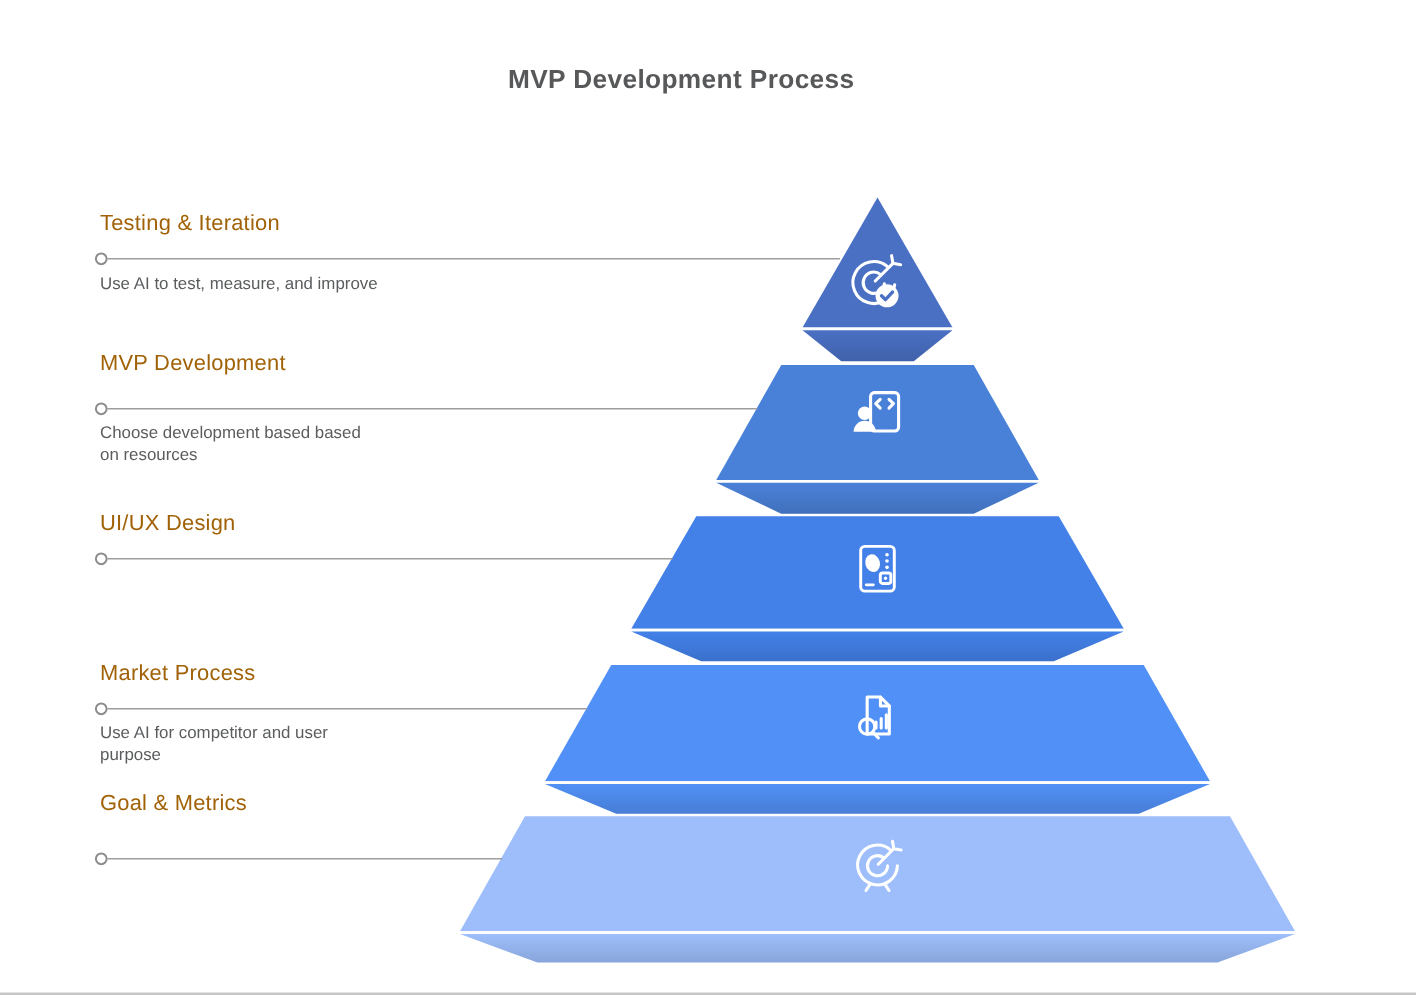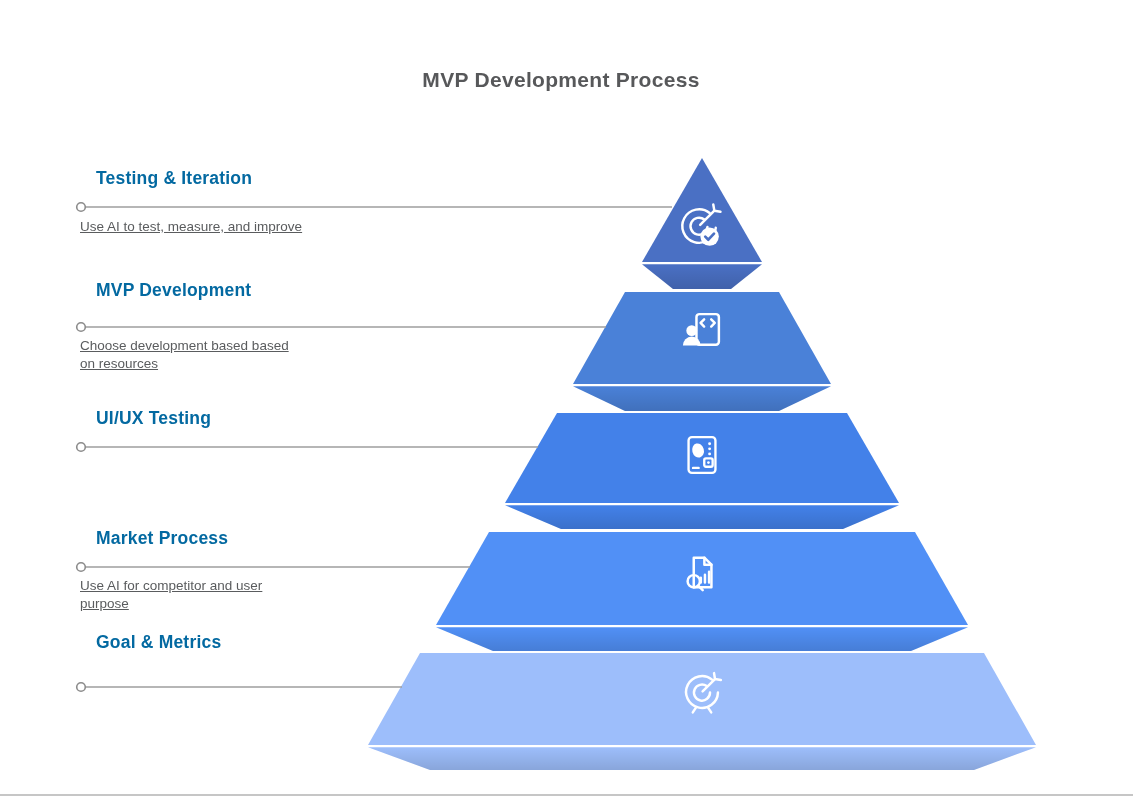--- a/index.html
+++ b/index.html
@@ -1,36 +1,36 @@
 <!DOCTYPE html>
 <html><head>
 <meta charset="utf-8">
 <style>
   html,body{margin:0;padding:0;background:#fff;}
   .canvas{
     position:relative;width:1133px;height:796px;background:#ffffff;
     font-family:"Liberation Sans","DejaVu Sans",sans-serif;overflow:hidden;
   }
   .title{
-    position:absolute;top:52px;left:0;width:1090px;margin:16px;
+    position:absolute;top:52px;left:0;width:1090px;margin:0;
     text-align:center;font-size:21px;font-weight:700;color:#57585a;
     letter-spacing:.3px;
   }
   .pyramid{position:absolute;top:0;left:0;}
   .sep{fill:#ffffff;}
   .connector-line{stroke-width:1.3;}
   .connector-dot{fill:#ffffff;stroke:#8c8c8c;stroke-width:1.6;}
   .icon{stroke:#ffffff;stroke-width:2.1;fill:none;stroke-linecap:round;stroke-linejoin:round;}
   .label{
-    position:absolute;left:80px;font-size:17.5px;font-weight:700;
-    color:#0369a1;letter-spacing:.2px;margin-left:16px;
+    position:absolute;left:80px;font-size:17.5px;font-weight:400;
+    color:#a16207;letter-spacing:.2px;
   }
   .desc{
     position:absolute;left:80px;width:310px;font-size:13.5px;
-    color:#5a5c5e;line-height:1.35;white-space:pre-line;text-decoration:underline;
+    color:#5a5c5e;line-height:1.35;white-space:pre-line;
   }
   .bottom-edge{position:absolute;left:0;bottom:0;width:1133px;height:2px;background:#c6c6c6;}
 </style>
 </head>
 <body>
 
 <div class="canvas">
 
   <h1 class="title">MVP Development Process</h1>
 
@@ -138,21 +138,21 @@
     </g>
   </svg>
 
   <div class="label" style="top:168px">Testing &amp; Iteration</div>
   <div class="desc" style="top:218px">Use AI to test, measure, and improve</div>
 
   <div class="label" style="top:280px">MVP Development</div>
   <div class="desc" style="top:337px">Choose development based based
 on resources</div>
 
-  <div class="label" style="top:408px">UI/UX Testing</div>
+  <div class="label" style="top:408px">UI/UX Design</div>
 
   <div class="label" style="top:528px">Market Process</div>
   <div class="desc" style="top:577px">Use AI for competitor and user
 purpose</div>
 
   <div class="label" style="top:632px">Goal &amp; Metrics</div>
 
   <div class="bottom-edge"></div>
 </div>
 

